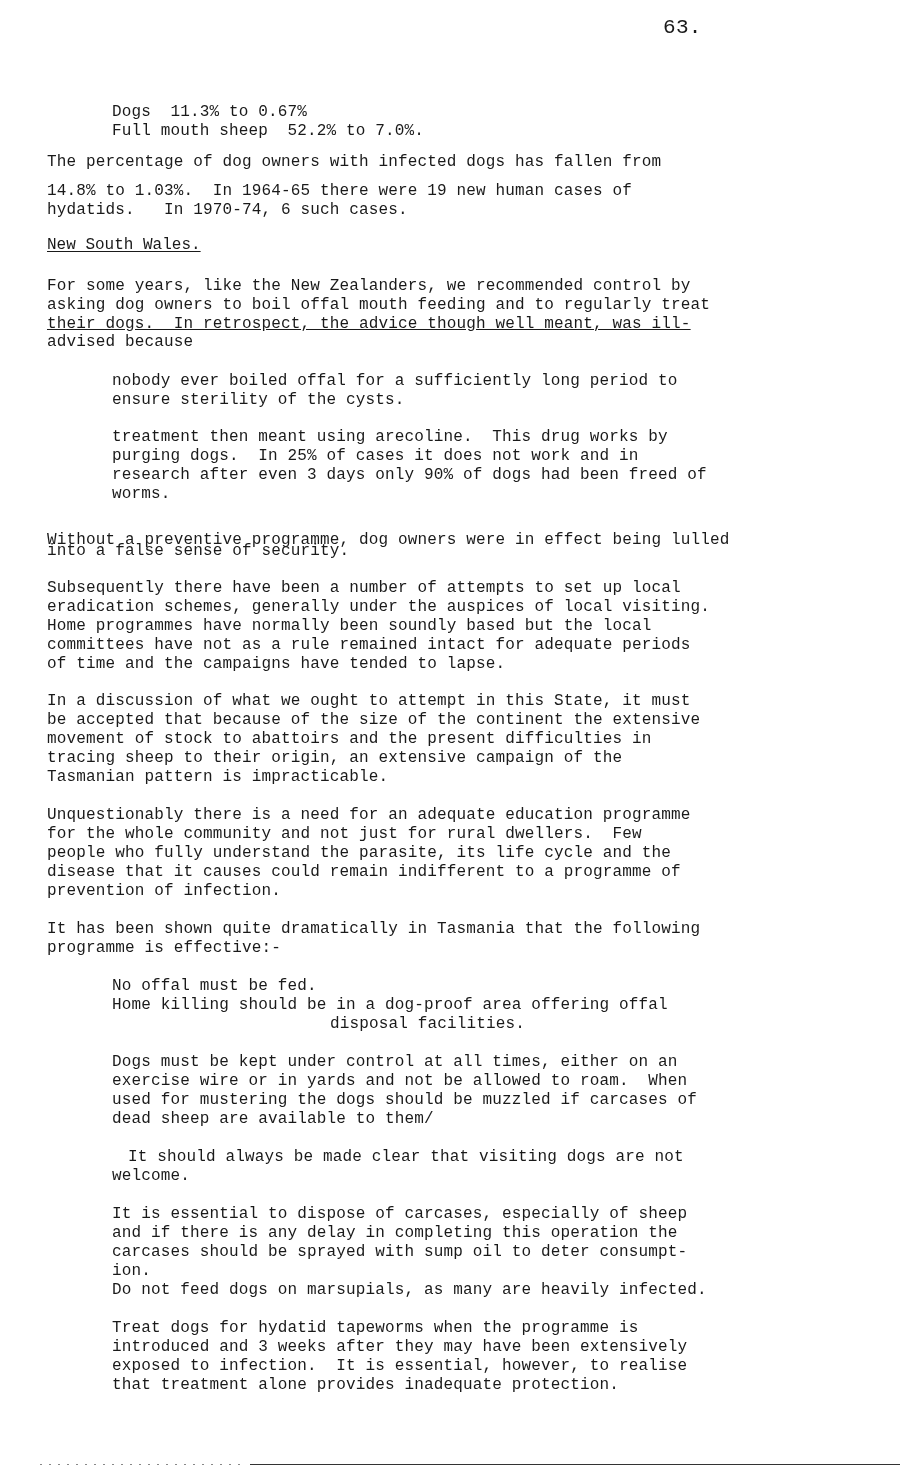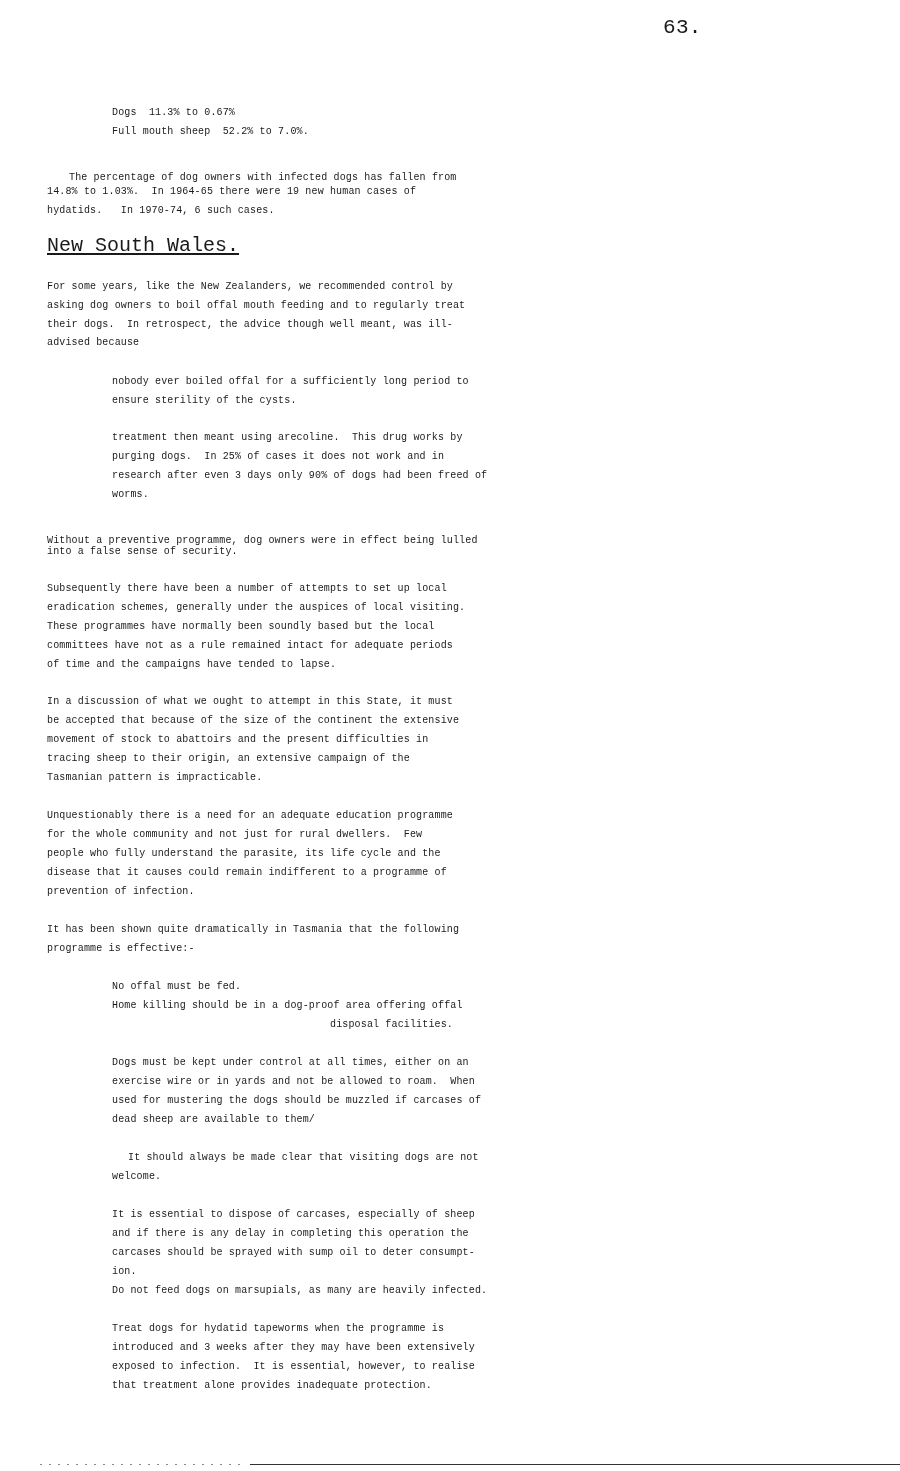--- a/index.html
+++ b/index.html
@@ -7,25 +7,25 @@
     width: 900px; height: 1471px; position: relative; overflow: hidden;
     font-family: "Liberation Mono", "DejaVu Sans Mono", monospace;
     color: #1a1a1a;
   }
   .page-number {
     position: absolute; left: 663px; top: 16px;
     font-size: 21px; letter-spacing: 0.3px;
   }
   .line {
     position: absolute; white-space: pre;
-    font-size: 10px; line-height: 19px; letter-spacing: 0.15px;
+    font-size: 16px; line-height: 19px; letter-spacing: 0.15px;
   }
   .heading-nsw {
     position: absolute; left: 47px; top: 236px;
-    font-size: 20px; line-height: 19px; white-space: pre;
+    font-size: 16px; line-height: 19px; white-space: pre;
     text-decoration: underline; text-underline-offset: 2px;
   }
   .footer-rule {
     position: absolute; left: 250px; top: 1464px; width: 650px; height: 1px;
     background: #333;
   }
   .footer-dots {
     position: absolute; left: 40px; top: 1464px; width: 200px; height: 1px;
     background: repeating-linear-gradient(90deg, #888 0 2px, transparent 2px 9px);
   }
@@ -33,31 +33,31 @@
 </head>
 <body>
 
 <div>
   <div class="page-number">63.</div>
 
   <div class="line" style="left:112px; top:103px;">Dogs  11.3% to 0.67%</div>
   <div class="line" style="left:112px; top:122px;">Full mouth sheep  52.2% to 7.0%.</div>
 
   <div>
-    <div class="line" style="left:47px; top:168px;margin-left:22px;">The percentage of dog owners with infected dogs has fallen from</div>
+    <div class="line" style="left:47px; top:153px;">The percentage of dog owners with infected dogs has fallen from</div>
     <div class="line" style="left:47px; top:182px;">14.8% to 1.03%.  In 1964-65 there were 19 new human cases of</div>
     <div class="line" style="left:47px; top:201px;">hydatids.   In 1970-74, 6 such cases.</div>
   </div>
 
   <div class="heading-nsw">New South Wales.</div>
 
   <div>
     <div class="line" style="left:47px; top:277px;">For some years, like the New Zealanders, we recommended control by</div>
     <div class="line" style="left:47px; top:296px;">asking dog owners to boil offal mouth feeding and to regularly treat</div>
-    <div class="line" style="left:47px; top:315px;">their dogs.  In retrospect, the advice though well meant, was ill-</div>
+    <div class="line" style="left:47px; top:315px;text-decoration:underline;">their dogs.  In retrospect, the advice though well meant, was ill-</div>
     <div class="line" style="left:47px; top:333px;">advised because</div>
   </div>
 
   <div>
     <div class="line" style="left:112px; top:372px;">nobody ever boiled offal for a sufficiently long period to</div>
     <div class="line" style="left:112px; top:391px;">ensure sterility of the cysts.</div>
   </div>
 
   <div>
     <div class="line" style="left:112px; top:428px;">treatment then meant using arecoline.  This drug works by</div>
@@ -67,21 +67,21 @@
   </div>
 
   <div>
     <div class="line" style="left:47px; top:523px;margin-top:8px;">Without a preventive programme, dog owners were in effect being lulled</div>
     <div class="line" style="left:47px; top:542px;">into a false sense of security.</div>
   </div>
 
   <div>
     <div class="line" style="left:47px; top:579px;">Subsequently there have been a number of attempts to set up local</div>
     <div class="line" style="left:47px; top:598px;">eradication schemes, generally under the auspices of local visiting.</div>
-    <div class="line" style="left:47px; top:617px;">These programmes have normally been soundly based but the local</div>
+    <div class="line" style="left:47px; top:617px;">Home programmes have normally been soundly based but the local</div>
     <div class="line" style="left:47px; top:636px;">committees have not as a rule remained intact for adequate periods</div>
     <div class="line" style="left:47px; top:655px;">of time and the campaigns have tended to lapse.</div>
   </div>
 
   <div>
     <div class="line" style="left:47px; top:692px;">In a discussion of what we ought to attempt in this State, it must</div>
     <div class="line" style="left:47px; top:711px;">be accepted that because of the size of the continent the extensive</div>
     <div class="line" style="left:47px; top:730px;">movement of stock to abattoirs and the present difficulties in</div>
     <div class="line" style="left:47px; top:749px;">tracing sheep to their origin, an extensive campaign of the</div>
     <div class="line" style="left:47px; top:768px;">Tasmanian pattern is impracticable.</div>

